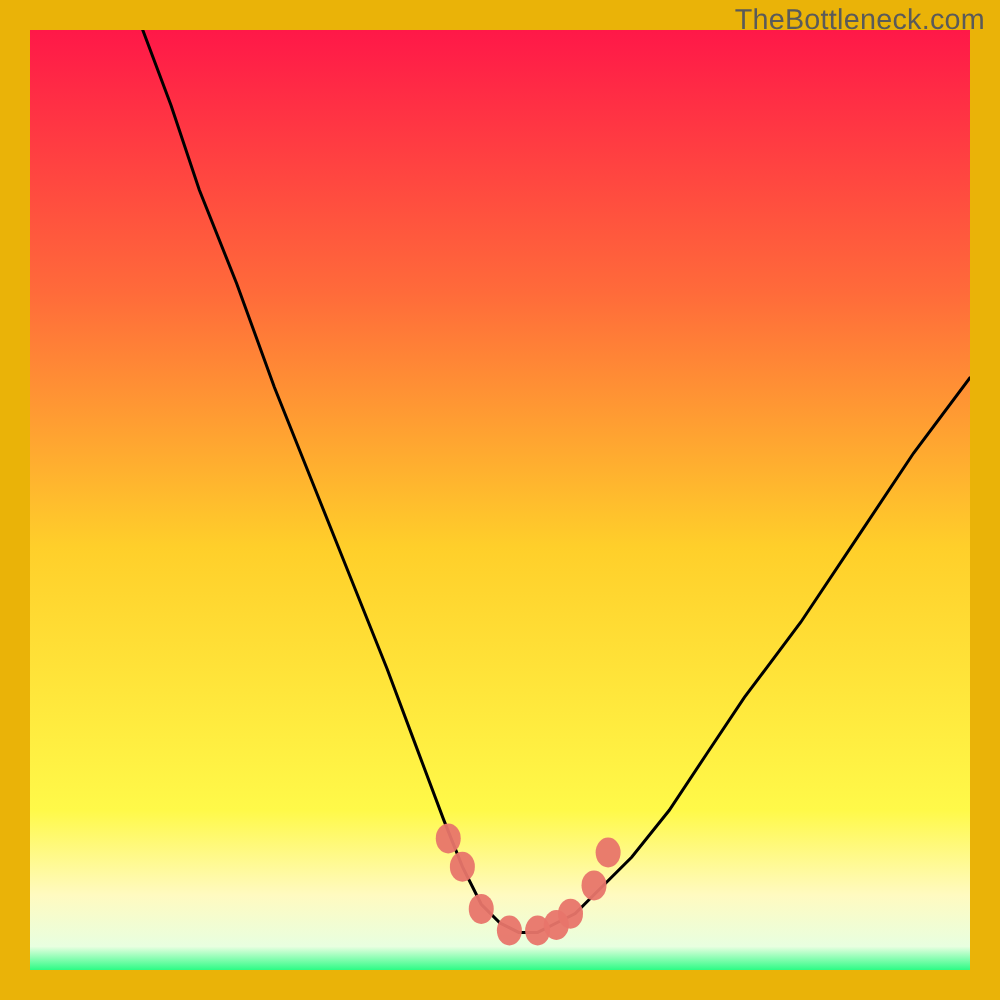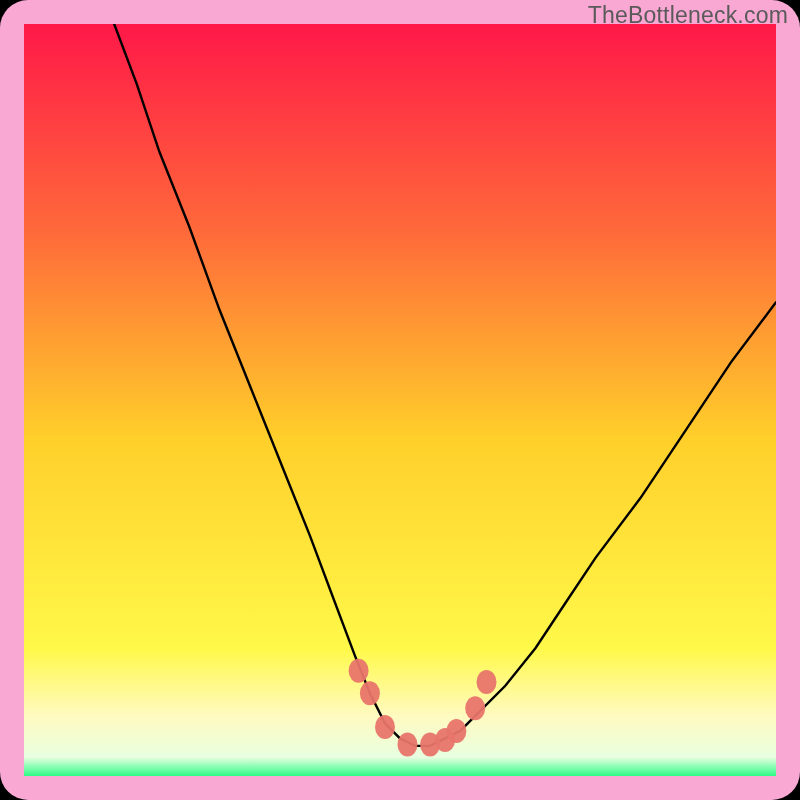--- a/index.html
+++ b/index.html
@@ -8,22 +8,21 @@
     width: 800px;
     height: 800px;
     background: #000;
     overflow: hidden;
   }
   .frame {
     position: absolute;
     left: 0; top: 0;
     width: 800px;
     height: 800px;
-    background: #f9a8d4;
-    border-radius: 28px;
+    background: #eab308;
   }
   .plot {
     position: absolute;
     left: 24px;
     top: 24px;
     width: 752px;
     height: 752px;
   }
   .watermark {
     position: absolute;

